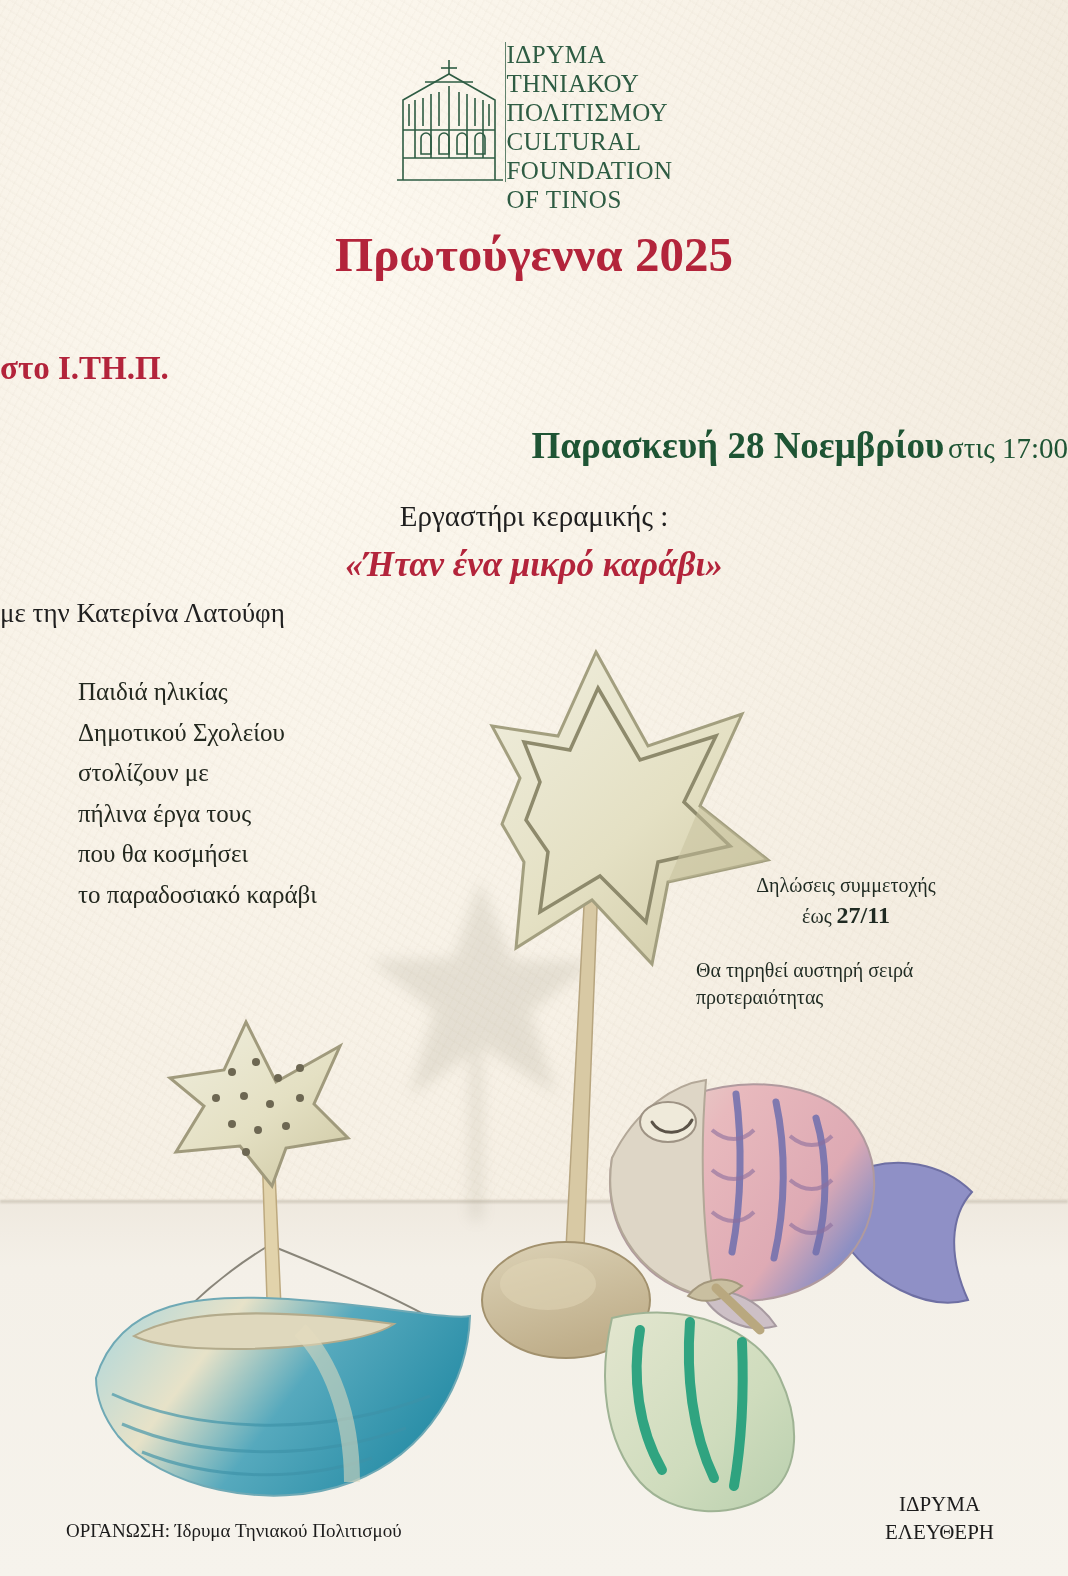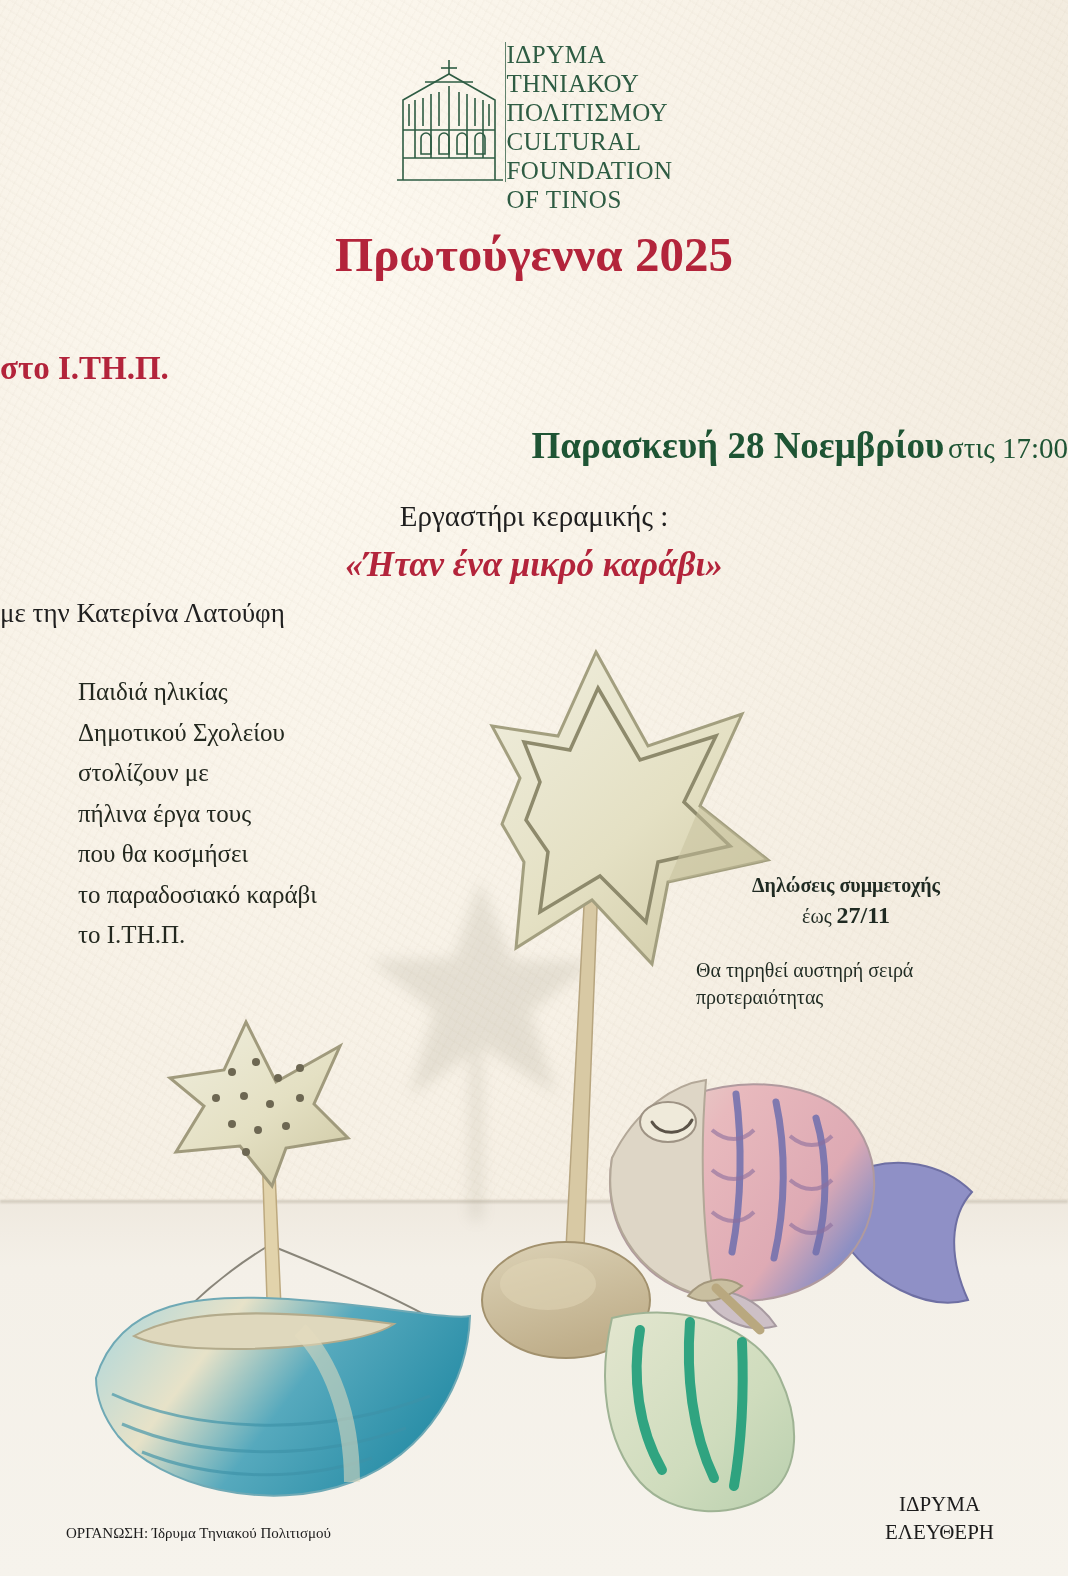--- a/index.html
+++ b/index.html
@@ -148,36 +148,36 @@
   .info-right {
     position: absolute;
     top: 872px;
     left: 696px;
     width: 300px;
     color: #1f2a22;
     font-size: 20px;
     line-height: 1.35;
   }
   .info-right .center { text-align: center; }
-  .info-right .bold { font-weight: bold; }
+  .info-right .bold { font-weight: normal; }
   .info-right .big { font-size: 24px; font-weight: bold; }
   .info-right .mono { font-family: "Liberation Serif", serif; letter-spacing: .3px; }
   .info-right .note {
     margin-top: 26px;
     text-align: left;
     font-size: 20px;
     line-height: 1.35;
   }
 
   
   .footer-left {
     position: absolute;
     bottom: 34px;
     left: 66px;
-    font-size: 15px;
+    font-size: 19px;
     color: #1c1c1c;
   }
   .footer-right {
     position: absolute;
     bottom: 30px;
     right: 74px;
     text-align: center;
     font-size: 21px;
     line-height: 1.3;
     color: #1c1c1c;
@@ -368,21 +368,20 @@
   <div class="workshop-title">«Ήταν ένα μικρό καράβι»</div>
   <div class="workshop-with">με την Κατερίνα Λατούφη</div>
 
   <div class="description">
     <div>Παιδιά ηλικίας</div>
     <div>Δημοτικού Σχολείου</div>
     <div>στολίζουν με</div>
     <div>πήλινα έργα τους</div>
     <div>που θα κοσμήσει</div>
     <div>το παραδοσιακό καράβι</div>
-    <div>το Ι.ΤΗ.Π.</div>
   </div>
 
   <div class="info-right">
     <div class="center bold">Δηλώσεις συμμετοχής</div>
     <div class="center">
       <span>έως</span>
       <span class="big">27/11</span>
     </div>
     <div class="note">
       <div>Θα τηρηθεί αυστηρή σειρά</div>

